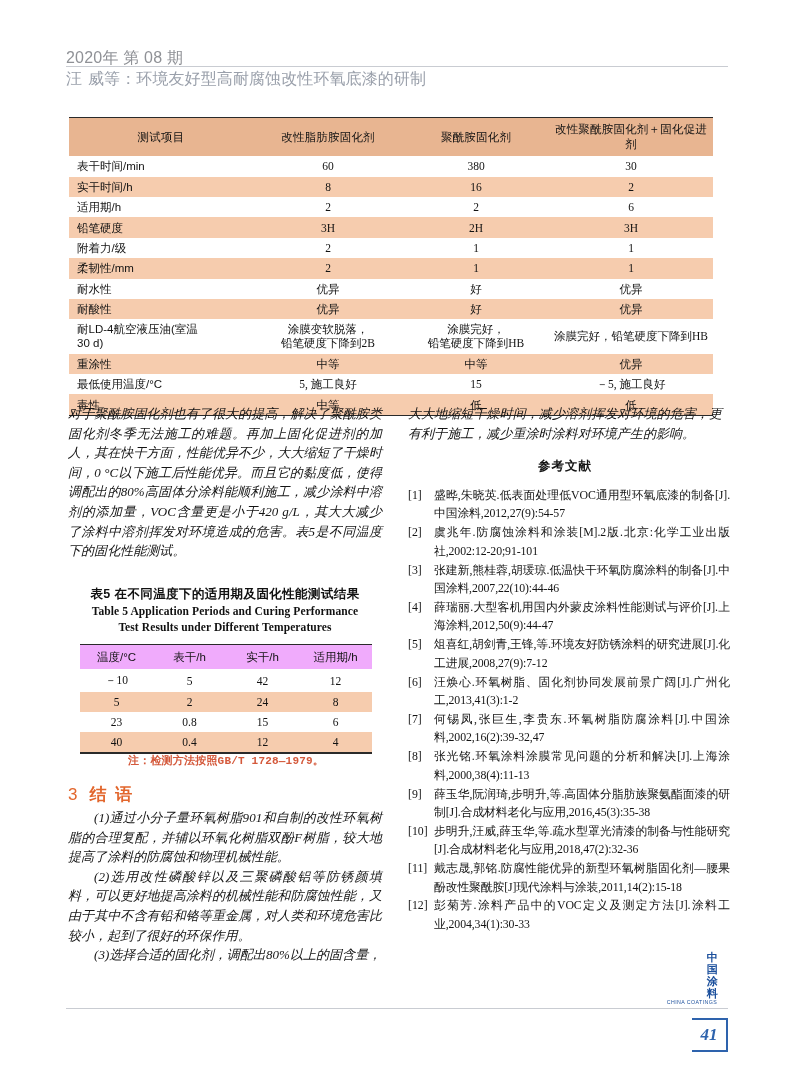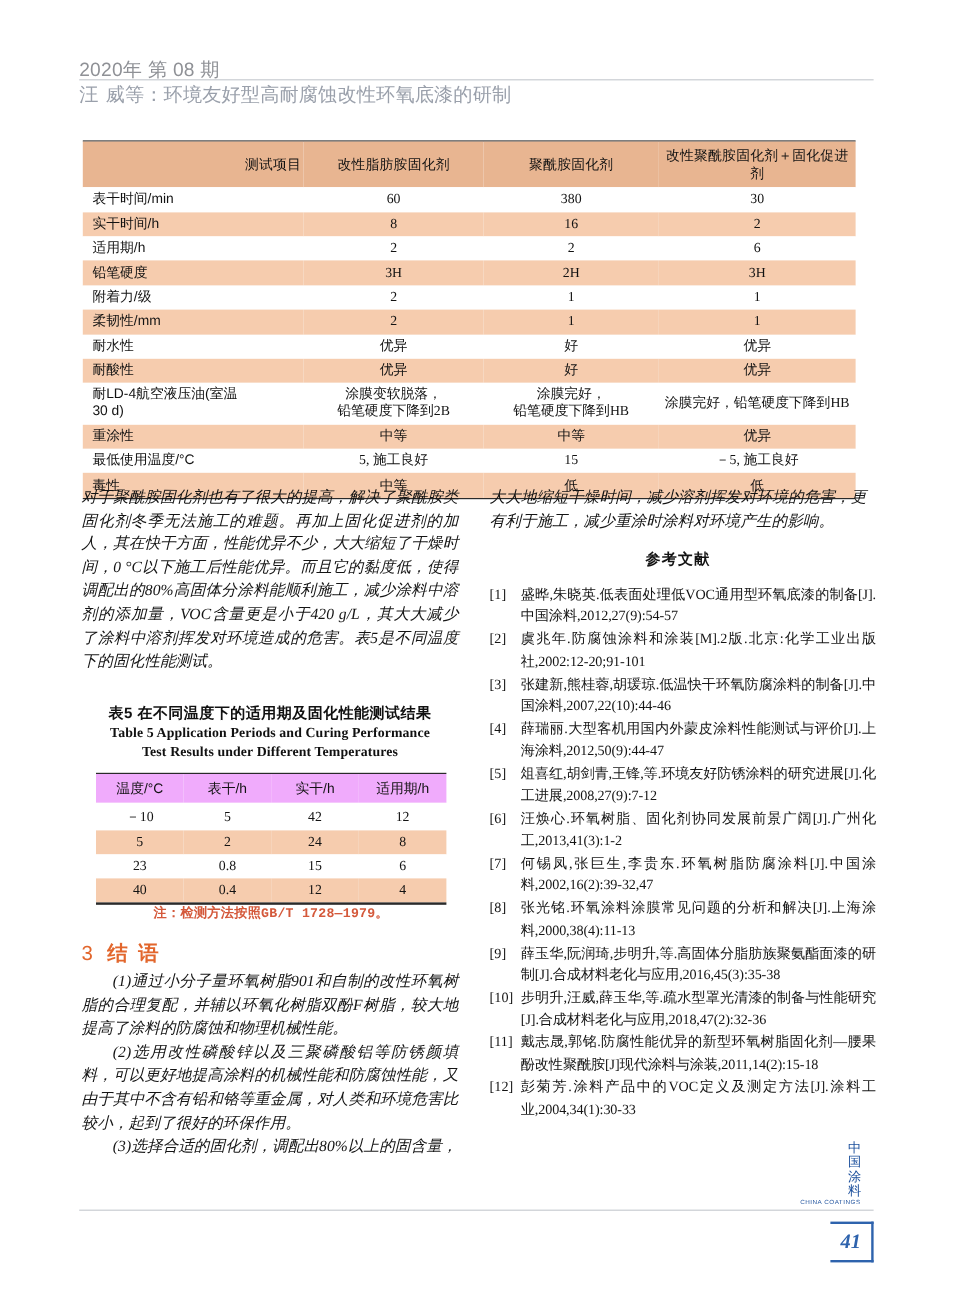--- a/index.html
+++ b/index.html
@@ -104,21 +104,21 @@
 
   #table4 thead td {
     background: #e8b591;
     font-family: "Liberation Sans", sans-serif;
     font-weight: normal;
     font-size: 11.5px;
     text-align: center;
     padding: 4px 2px 4px 2px;
     letter-spacing: 0.2px;
   }
-  #table4 thead td.h0 { text-align: right; }
+  #table4 thead td.h0 { text-align: center; }
   #table4 tbody td {
     text-align: center;
     padding: 3.2px 2px;
     font-size: 11.5px;
     line-height: 14px;
   }
   #table4 tbody td.lbl {
     text-align: left;
     padding-left: 8px;
     font-family: "Liberation Sans", sans-serif;
@@ -245,21 +245,21 @@
   .cc-logo {
     position: absolute;
     left: 661px; top: 951px;
     width: 62px;
     text-align: center;
     color: #1b4f9c;
     font-family: "Liberation Sans", sans-serif;
   }
   .cc-logo .cc-cn {
     font-size: 11px;
-    font-weight: normal;
+    font-weight: bold;
     letter-spacing: 0.5px;
     line-height: 12px;
     margin-left: 41px;
   }
   .cc-logo .cc-en {
     font-size: 5px;
     letter-spacing: 0.4px;
     line-height: 7px;
     transform: scaleX(1.05);
   }

